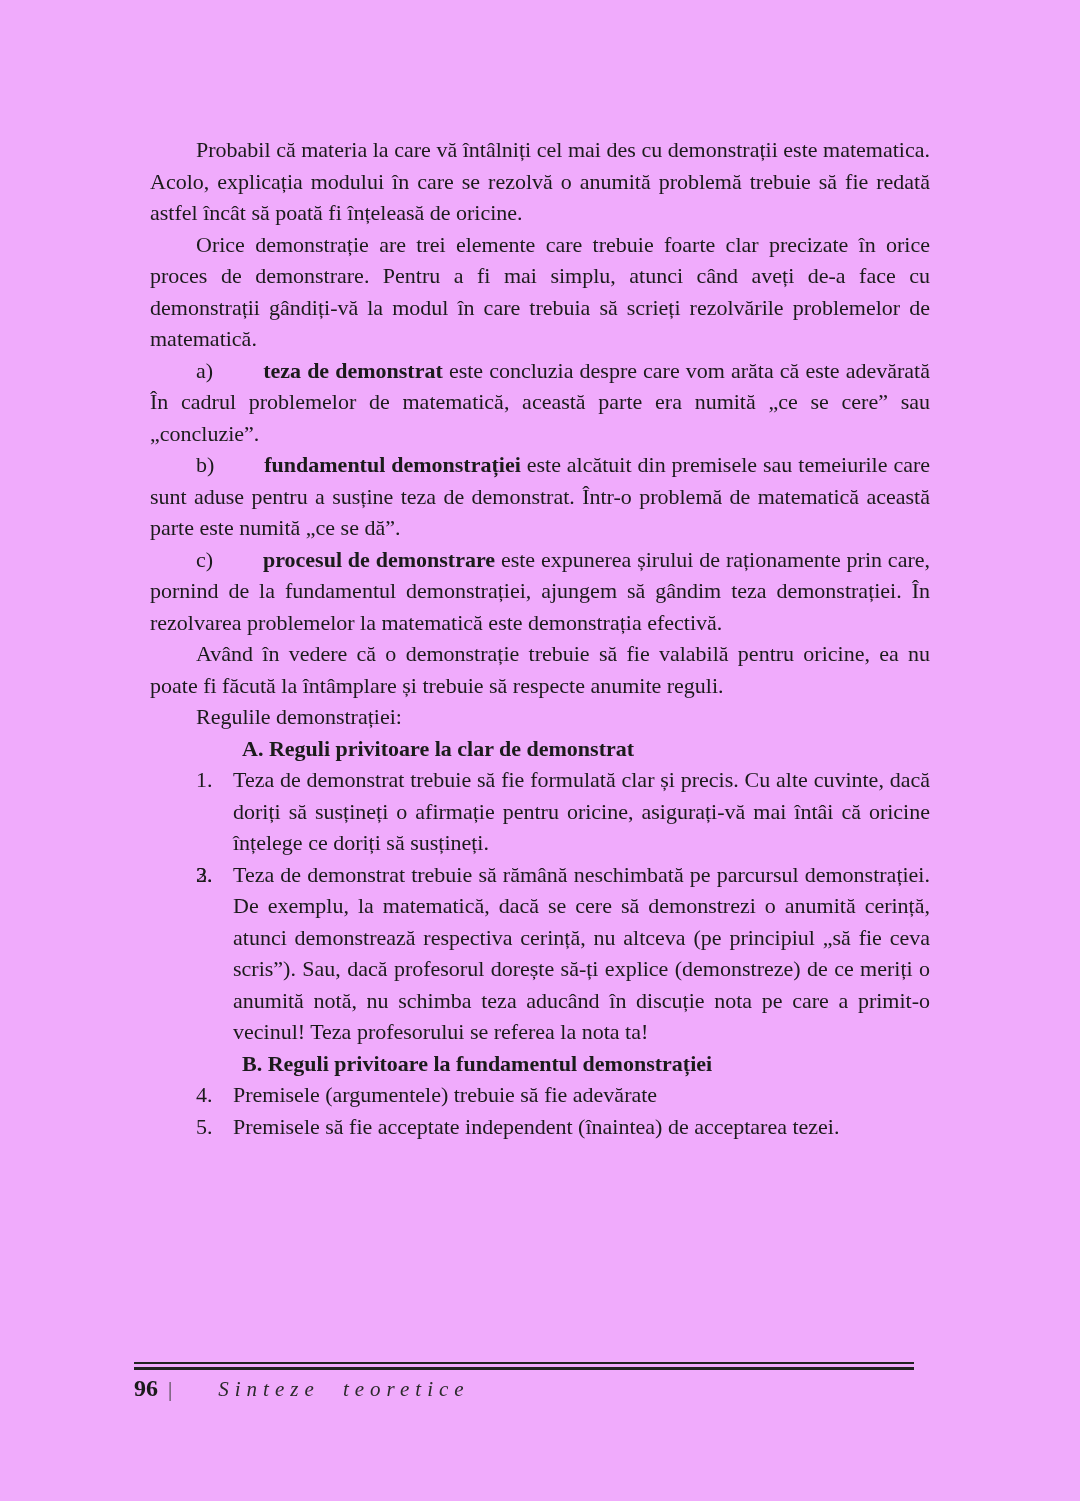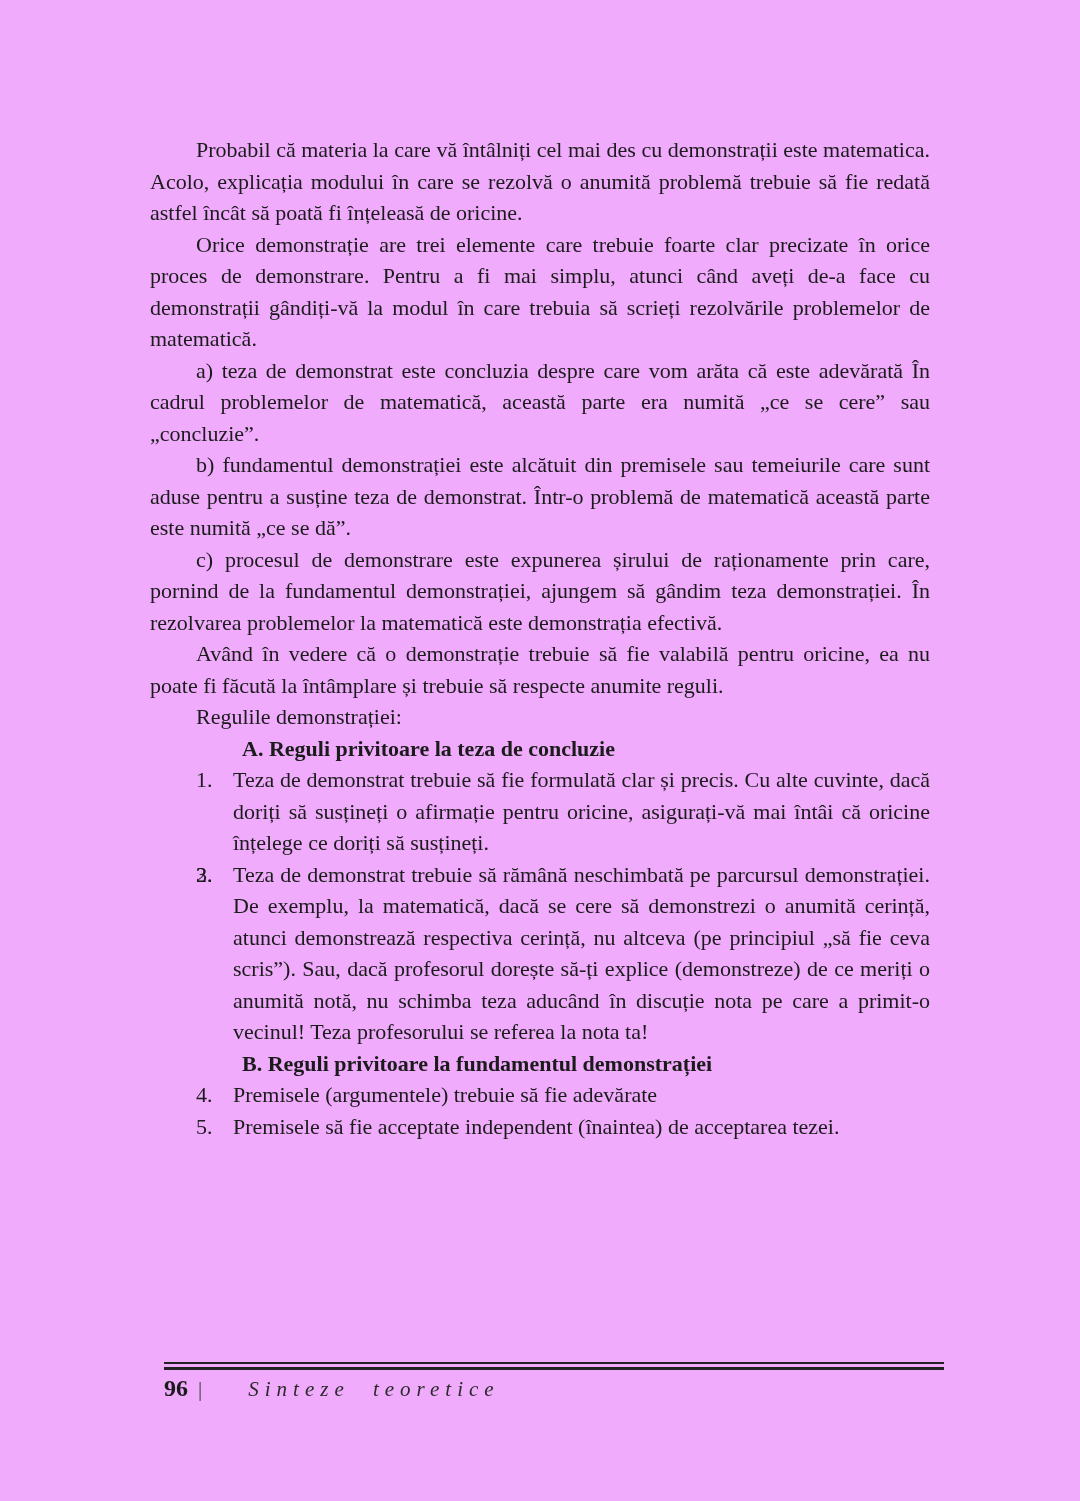--- a/index.html
+++ b/index.html
@@ -25,41 +25,42 @@
     font-size: 22px;
     line-height: 31.5px;
     text-align: justify;
     hyphens: none;
   }
   .content p {
     margin: 0;
     text-indent: 46px;
   }
   .content p .term {
-    font-weight: normal;
+    font-weight: bold;
+    margin-left: 44px;
   }
   .section-heading {
     font-weight: bold;
     padding-left: 46px;
     margin: 0;
     margin-top: 15px;
   }
   .rule-item {
     position: relative;
     padding-left: 83px;
     margin: 0;
   }
   .rule-item .num {
     position: absolute;
     left: 46px;
     top: 0;
   }
   .footer {
     position: absolute;
-    left: 164px;
+    left: 134px;
     top: 1362px;
     width: 780px;
   }
   .footer-rule {
     height: 3px;
     border-top: 2px solid #222222;
     border-bottom: 3px solid #222222;
   }
   .footer-line {
     margin-top: 5px;
@@ -100,21 +101,21 @@
     <p><span>a)</span> <span class="term">teza de demonstrat</span> <span>este concluzia despre care vom arăta că este adevărată În cadrul problemelor de matematică, această parte era numită „ce se cere” sau „concluzie”.</span></p>
 
     <p><span>b)</span> <span class="term">fundamentul demonstrației</span> <span>este alcătuit din premisele sau temeiurile care sunt aduse pentru a susține teza de demonstrat. Într-o problemă de matematică această parte este numită „ce se dă”.</span></p>
 
     <p><span>c)</span> <span class="term">procesul de demonstrare</span> <span>este expunerea șirului de raționamente prin care, pornind de la fundamentul demonstrației, ajungem să gândim teza demonstrației. În rezolvarea problemelor la matematică este demonstrația efectivă.</span></p>
 
     <p>Având în vedere că o demonstrație trebuie să fie valabilă pentru oricine, ea nu poate fi făcută la întâmplare și trebuie să respecte anumite reguli.</p>
 
     <p>Regulile demonstrației:</p>
 
-    <p class="section-heading">A. Reguli privitoare la teza de concluzie</p>
+    <p class="section-heading">A. Reguli privitoare la clar de demonstrat</p>
 
     <div class="rule-item"><span class="num">1.</span><span>Teza de demonstrat trebuie să fie formulată clar și precis. Cu alte cuvinte, dacă doriți să susțineți o afirmație pentru oricine, asigurați-vă mai întâi că oricine înțelege ce doriți să susțineți.</span></div>
 
     <div class="rule-item"><span class="num">2.</span></div>
 
     <div class="rule-item"><span class="num">3.</span><span>Teza de demonstrat trebuie să rămână neschimbată pe parcursul demonstrației. De exemplu, la matematică, dacă se cere să demonstrezi o anumită cerință, atunci demonstrează respectiva cerință, nu altceva (pe principiul „să fie ceva scris”). Sau, dacă profesorul dorește să-ți explice (demonstreze) de ce meriți o anumită notă, nu schimba teza aducând în discuție nota pe care a primit-o vecinul! Teza profesorului se referea la nota ta!</span></div>
 
     <p class="section-heading">B. Reguli privitoare la fundamentul demonstrației</p>
 
     <div class="rule-item"><span class="num">4.</span><span>Premisele (argumentele) trebuie să fie adevărate</span></div>

